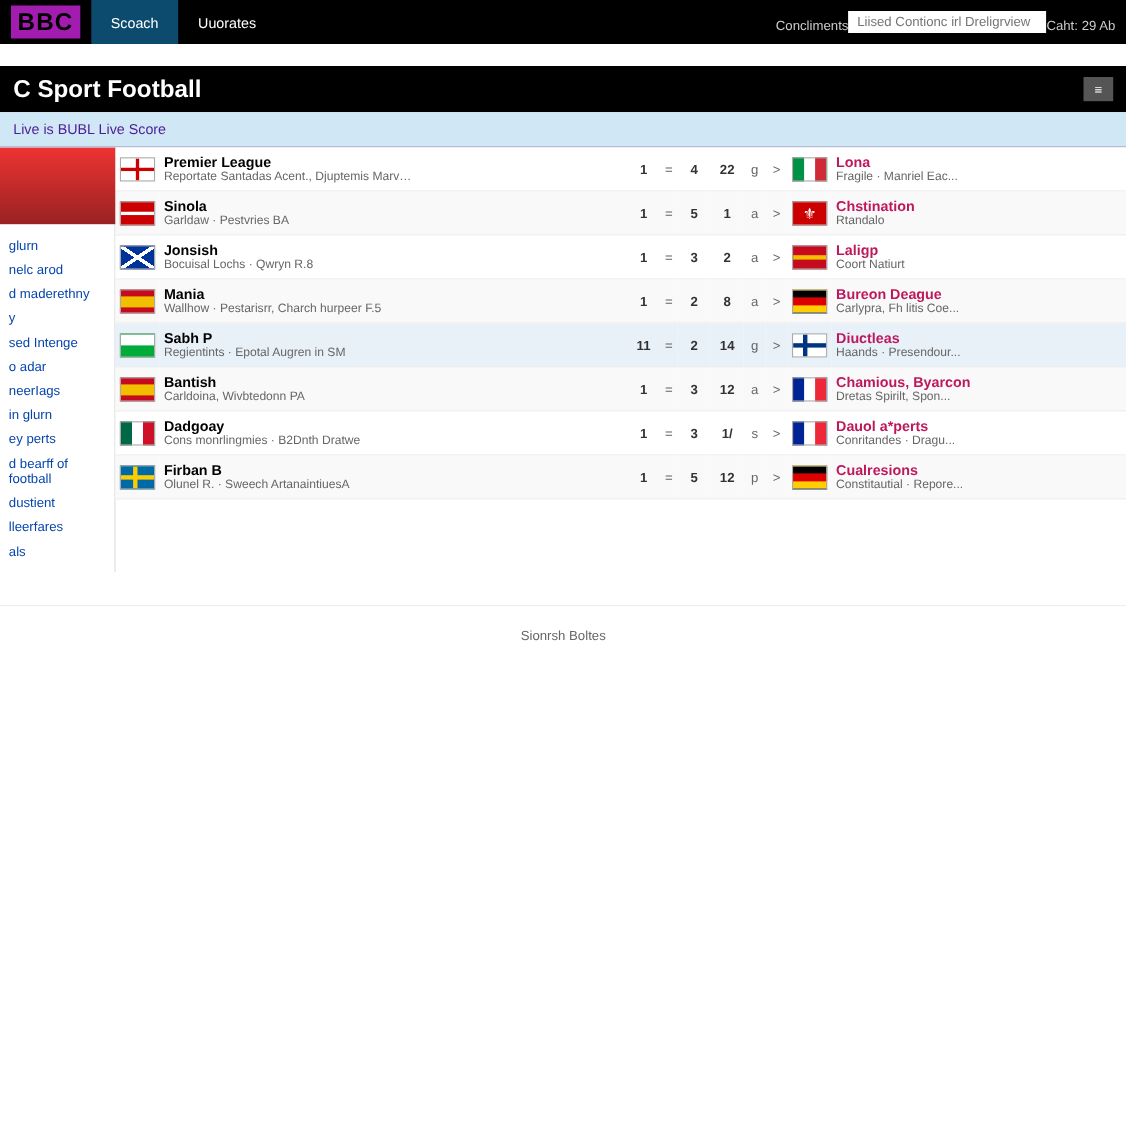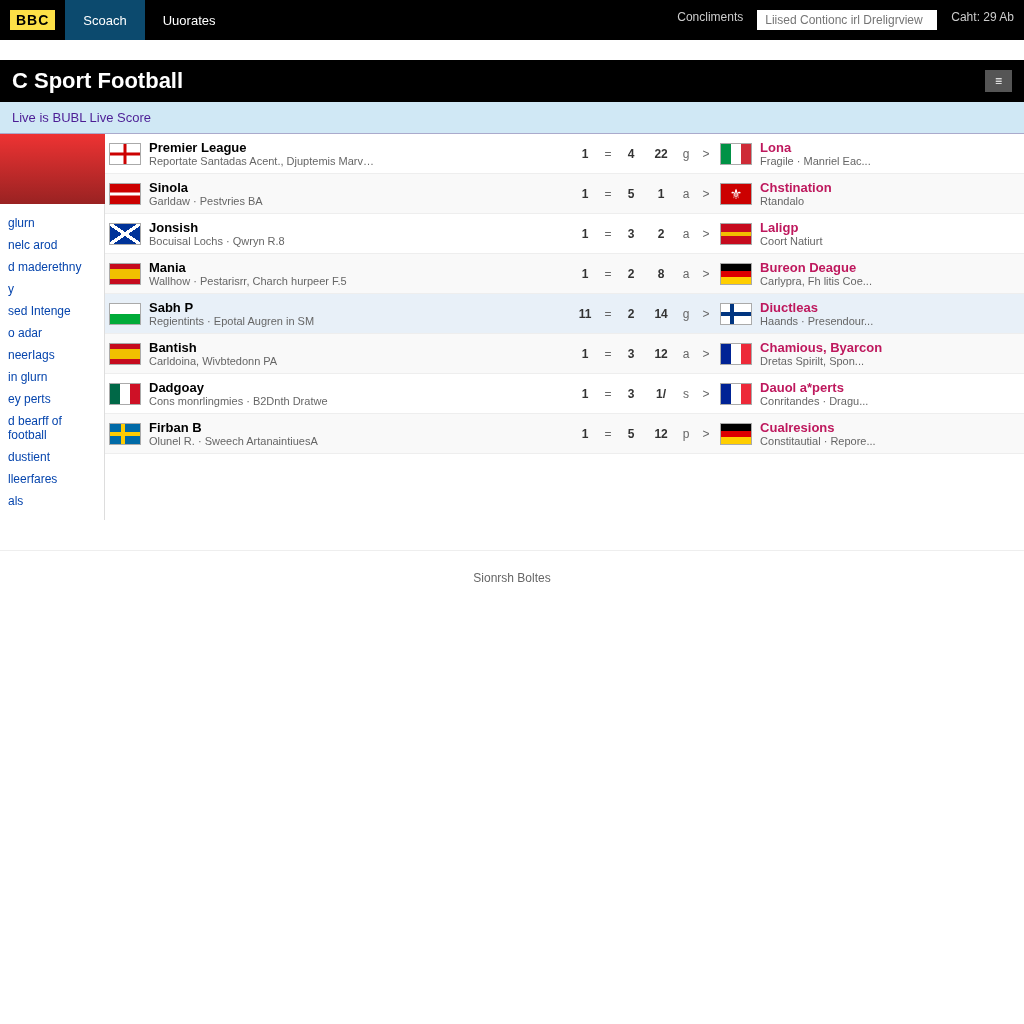--- a/index.html
+++ b/index.html
@@ -7,45 +7,44 @@
 
     
     #top-nav {
       background: #000;
       display: flex;
       align-items: center;
       height: 40px;
       padding: 0 10px;
     }
     #bbc-logo {
-      background: #fde047;
+      background: #a21caf;
       color: #000;
       font-weight: 900;
-      font-size: 14px;
+      font-size: 22px;
       padding: 2px 6px;
       letter-spacing: 1px;
       margin-right: 10px;
       flex-shrink: 0;
     }
     .nav-tabs { display: flex; }
     .nav-tab {
       color: #fff;
       padding: 0 18px;
       height: 40px;
       display: flex;
       align-items: center;
       font-size: 13px;
       cursor: pointer;
     }
     .nav-tab.active { background: #0c4a6e; }
     .nav-right {
       margin-left: auto;
       display: flex;
-      align-items: flex-start;
-      gap: 14px;
+      align-items: flex-end;
       color: #ccc;
       font-size: 12px;
     }
     .nav-right .search-box {
       background: #fff;
       border: none;
       padding: 3px 8px;
       font-size: 12px;
       width: 180px;
     }

